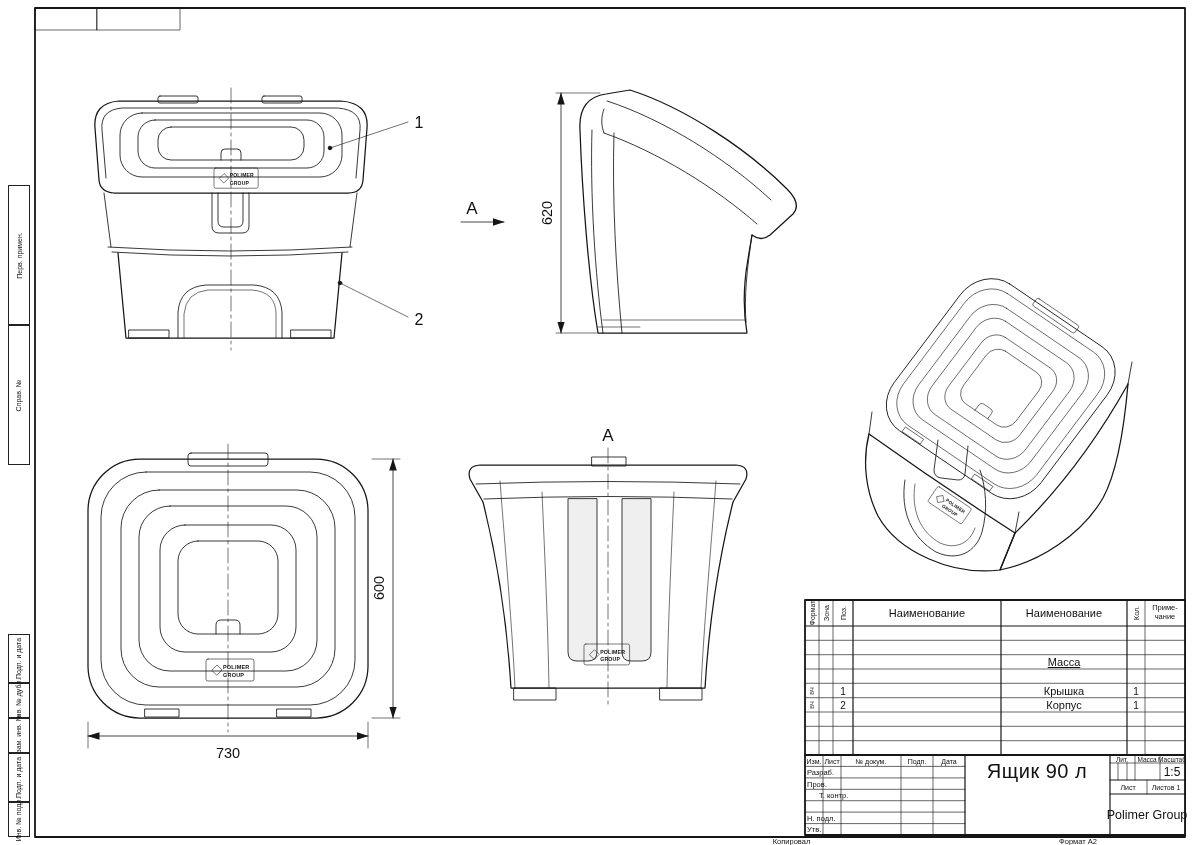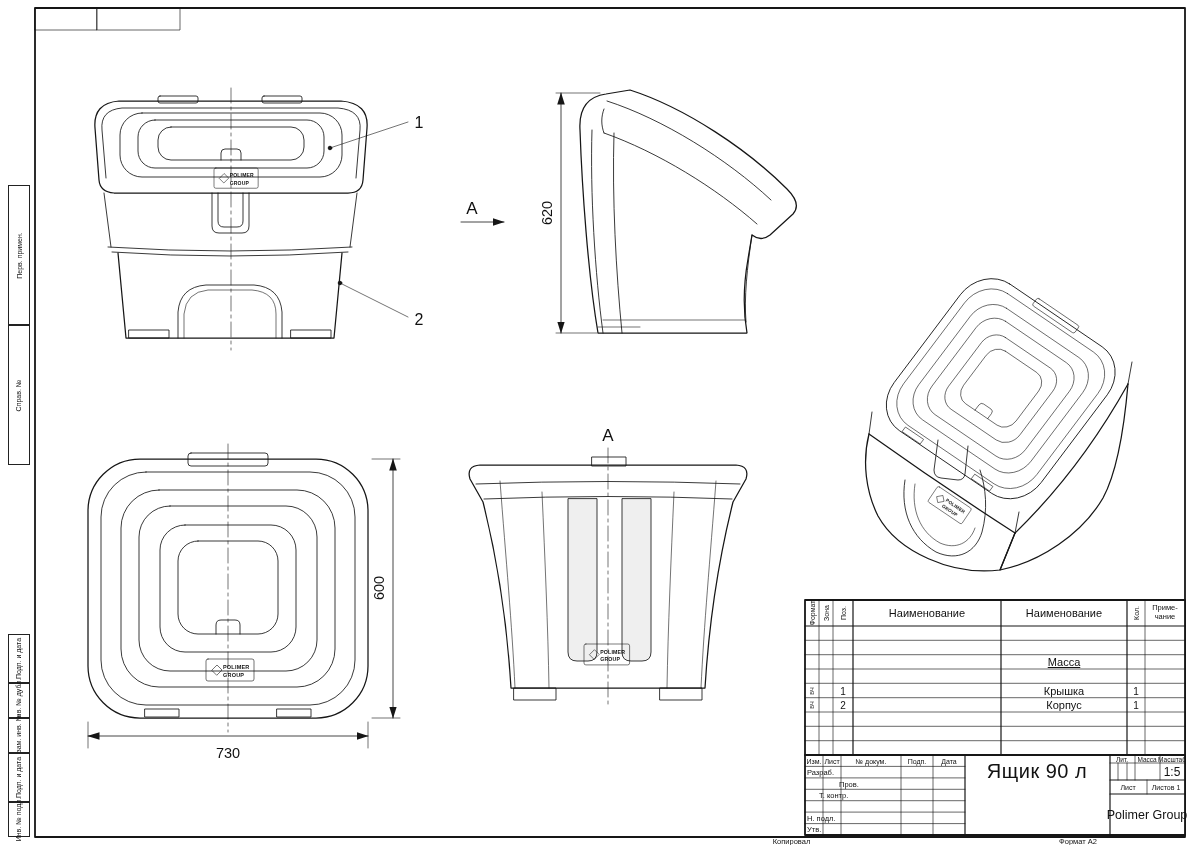--- a/index.html
+++ b/index.html
@@ -279,21 +279,21 @@
   <div class="abs ctr f11" style="left:1064px; top:704.8px;">Корпус</div>
   <div class="abs ctr f10" style="left:1136px; top:704.8px;">1</div>
 
   <div class="abs ctr f7" style="left:814px; top:761px;">Изм.</div>
   <div class="abs ctr f7" style="left:832px; top:761px;">Лист</div>
   <div class="abs ctr f7" style="left:871px; top:761px;">№ докум.</div>
   <div class="abs ctr f7" style="left:917px; top:761px;">Подп.</div>
   <div class="abs ctr f7" style="left:949px; top:761px;">Дата</div>
 
   <div class="abs lft f75" style="left:807px; top:772.1px;">Разраб.</div>
-  <div class="abs lft f75" style="left:807px; top:783.6px;margin-left:32px;">Пров.</div>
+  <div class="abs lft f75" style="left:807px; top:783.6px;">Пров.</div>
   <div class="abs lft f75" style="left:807px; top:795px;padding-left:12px;">Т. контр.</div>
   <div class="abs lft f75" style="left:807px; top:817.8px;">Н. подл.</div>
   <div class="abs lft f75" style="left:807px; top:829.3px;">Утв.</div>
 
   <div class="abs ctr title-big" style="left:1037px; top:771px;">Ящик 90 л</div>
 
   <div class="abs ctr" style="left:1122px; top:759px; font-size:6.5px;">Лит.</div>
   <div class="abs ctr" style="left:1147px; top:759px; font-size:6.5px;">Масса</div>
   <div class="abs ctr" style="left:1172px; top:759px; font-size:6.5px;">Масштаб</div>
   <div class="abs ctr scale" style="left:1172px; top:771.5px;">1:5</div>

